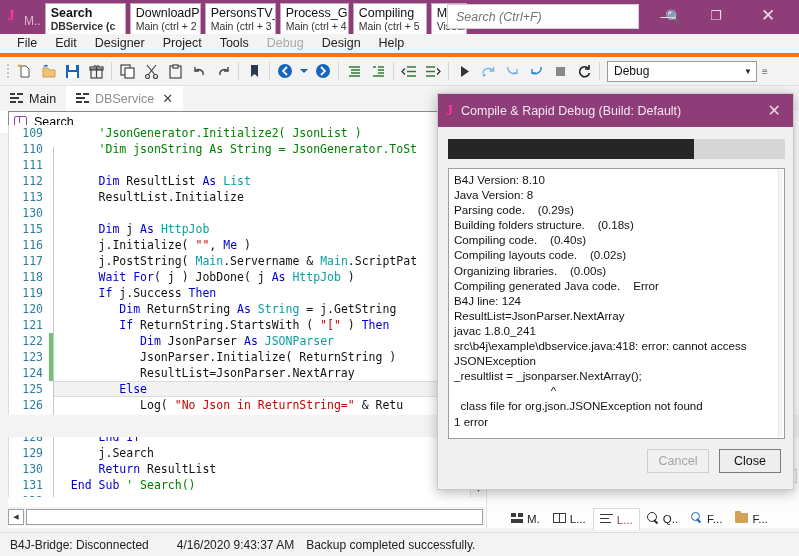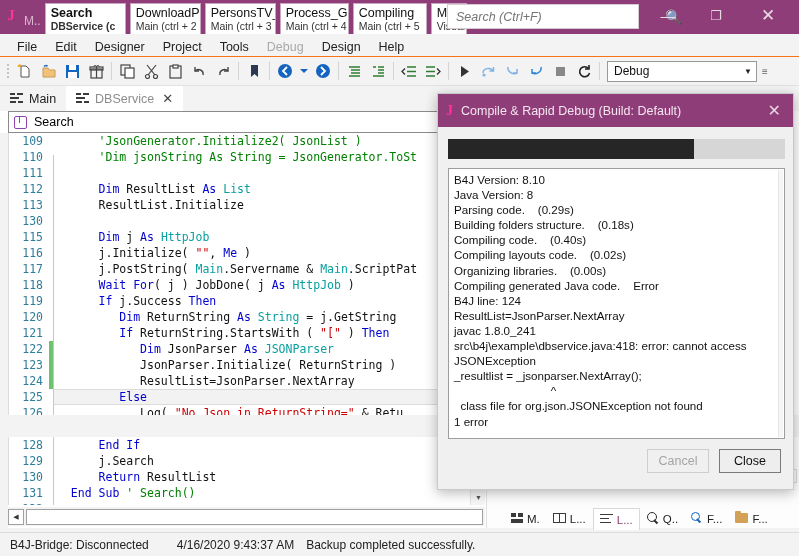--- a/index.html
+++ b/index.html
@@ -88,23 +88,23 @@
   }
   .wbtn.min { right: 108px; }
   .wbtn.max { right: 60px; font-size: 13px; }
   .wbtn.close { right: 8px; font-size: 17px; }
 
   
   .menubar {
     position: absolute; left: 0; top: 34px;
     width: 799px; height: 23px;
     background: #f3f3f3;
-    display: flex; align-items: flex-end;
+    display: flex; align-items: flex-start;
     padding-left: 8px;
-    border-bottom: 1px solid #f97316;
+    border-bottom: 4px solid #f97316;
   }
   .menuitem {
     font-size: 12.5px; color: #222;
     padding: 2px 9px;
   }
   .menuitem.dim { color: #a9a9a9; }
 
   
   .toolbar {
     position: absolute; left: 0; top: 57px;
@@ -181,21 +181,21 @@
     content:''; position:absolute; left:4px; top:-1px;
     width:1.4px; height:7px; background:#8e44ad;
   }
   .method-bar .arrow { margin-left: auto; font-size: 8px; }
 
   .gutterbg {
     position: absolute; left: 0; top: 22px; width: 8px; height: 395px;
     background: #f3f3f3;
   }
   .code-pane {
-    position: absolute; left: 8px; top: 22px;
+    position: absolute; left: 8px; top: 14px;
     width: 477px; height: 372px;
     background: #ffffff;
     overflow: hidden;
     border-left: 1px solid #dcdcdc;
   }
   .code-line {
     height: 16px; line-height: 16px; display: flex;
     font-family: "DejaVu Sans Mono", monospace;
     font-size: 11.5px; white-space: pre;
   }

